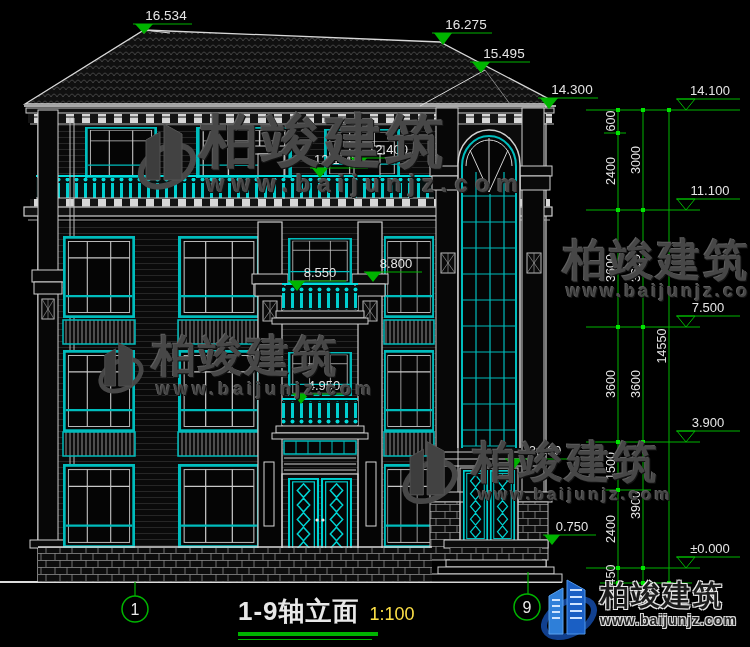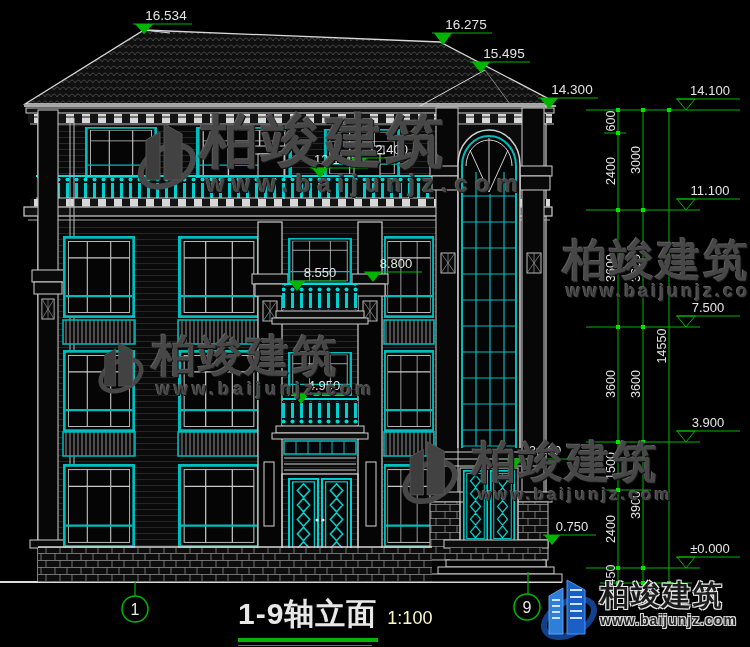--- a/index.html
+++ b/index.html
@@ -3,22 +3,22 @@
 <meta charset="utf-8">
 <style>
   html,body{margin:0;padding:0;background:#000;}
   .canvas{position:relative;width:750px;height:647px;background:#000;overflow:hidden;
           font-family:"Liberation Sans",sans-serif;}
   svg text{font-family:"Liberation Sans",sans-serif;}
   .wm{position:absolute;color:#474747;font-weight:bold;white-space:nowrap;
       text-shadow:1px 1px 0 #141414,-1px -1px 0 #5f5f5f;line-height:1;}
   .wm-site{font-weight:bold;}
   .title-block{position:absolute;left:238px;top:594px;}
-  .title-text{color:#e8e8e8;font-size:30px;font-weight:bold;letter-spacing:1px;}
-  .title-scale{color:#fef9c3;font-size:18px;margin-left:10px;font-weight:normal;margin-top:15px;}
+  .title-text{color:#e8e8e8;font-size:26px;font-weight:bold;letter-spacing:1px;}
+  .title-scale{color:#fde047;font-size:18px;margin-left:10px;font-weight:normal;margin-top:15px;}
   .title-underline{height:4px;background:#00b400;width:140px;margin-top:3px;}
   .title-underline2{height:1px;background:#00b400;width:134px;margin-top:3px;}
   .logo-block{position:absolute;left:600px;top:580px;}
   .logo-brand{font-size:29px;font-weight:bold;color:#1c1c1c;letter-spacing:2px;line-height:1.1;
       text-shadow:-1px -1px 0 #e8e8e8,1px -1px 0 #e8e8e8,-1px 1px 0 #e8e8e8,1px 1px 0 #e8e8e8;}
   .logo-site{font-size:14px;font-weight:bold;color:#222;letter-spacing:1px;
       text-shadow:-1px -1px 0 #dcdcdc,1px -1px 0 #dcdcdc,-1px 1px 0 #dcdcdc,1px 1px 0 #dcdcdc;}
 </style>
 </head>
 <body>

